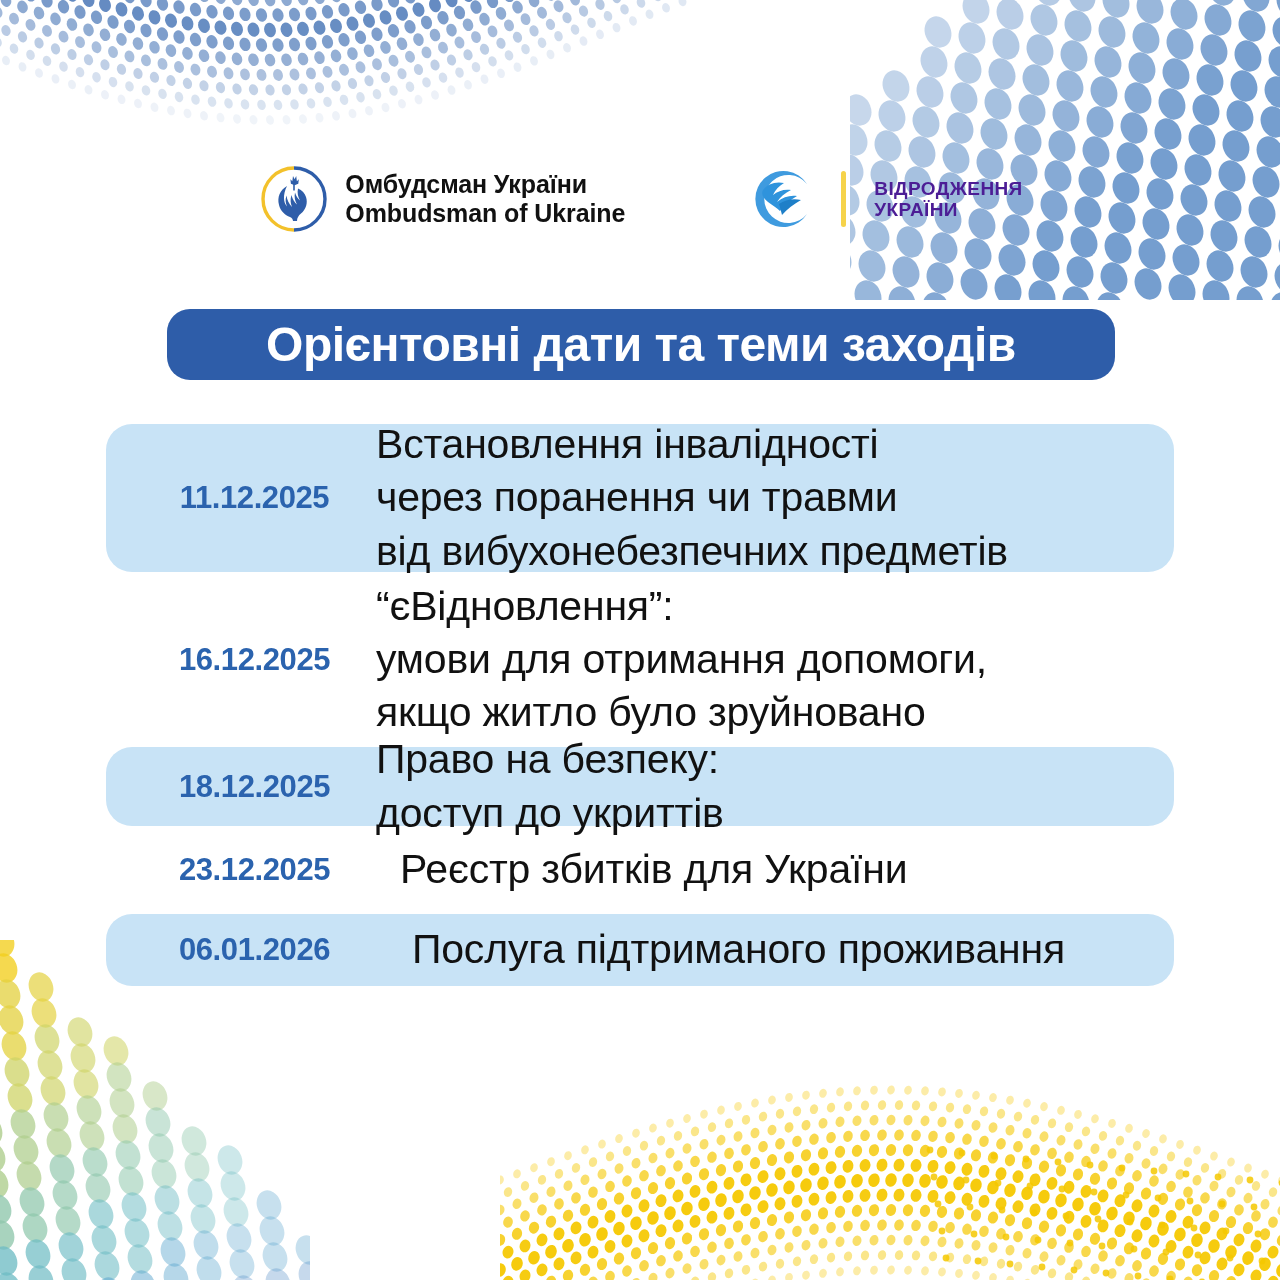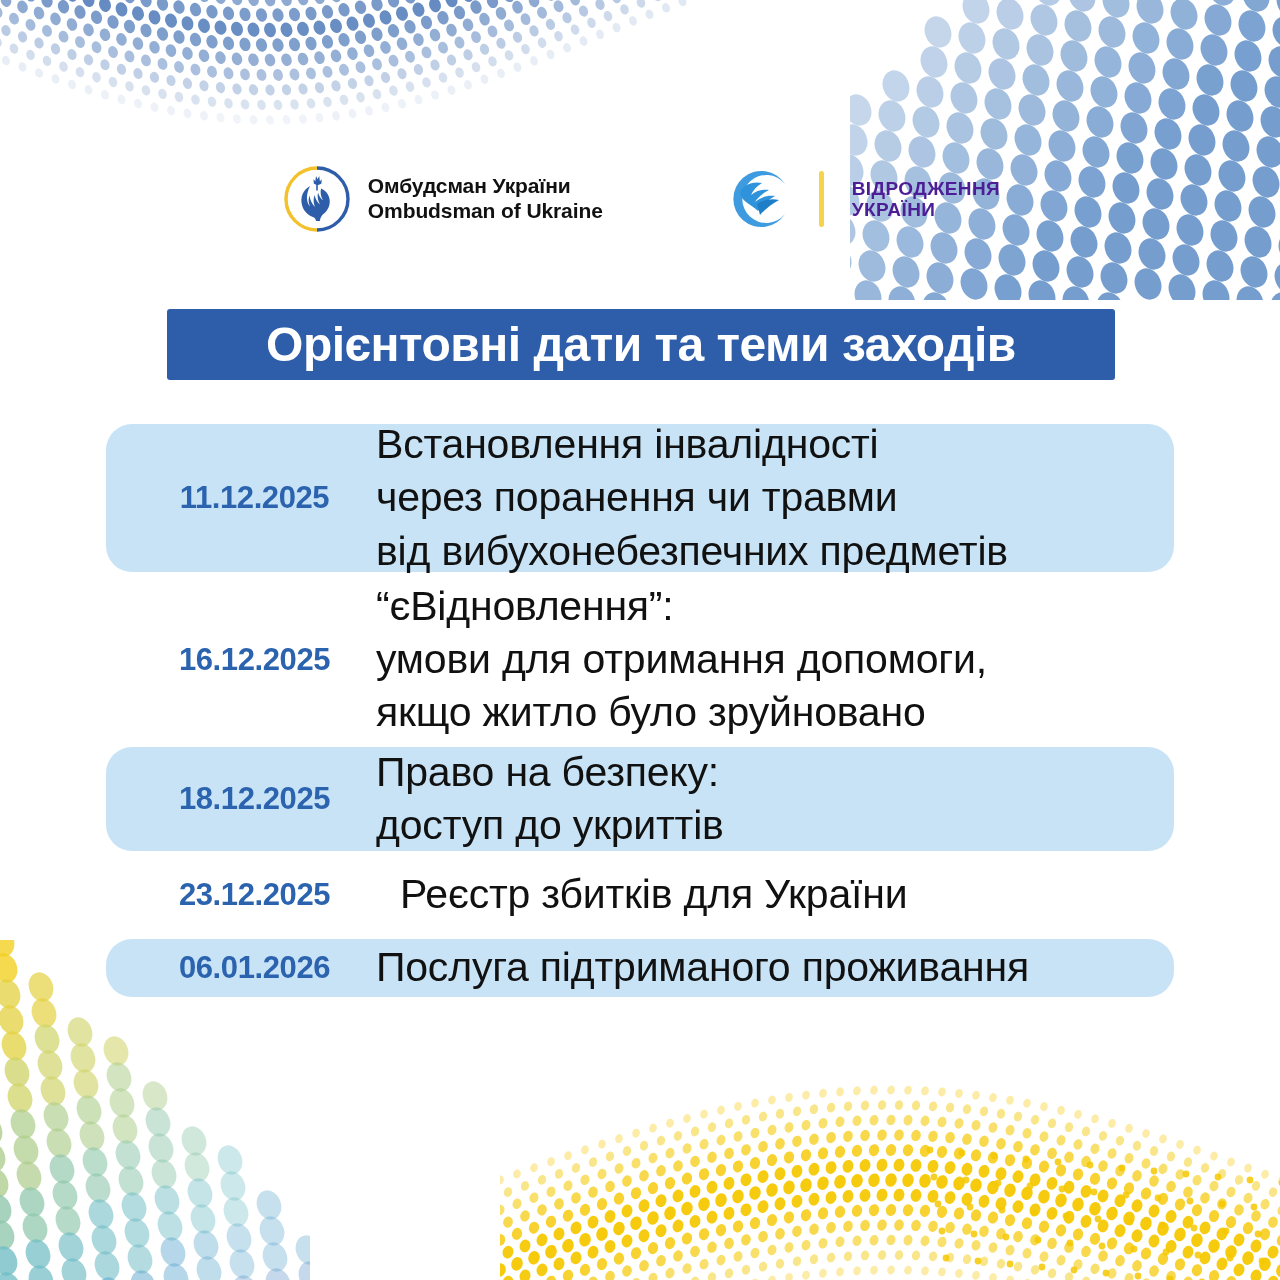--- a/index.html
+++ b/index.html
@@ -44,21 +44,21 @@
     gap: 14px;
   }
   .logo-mark { flex: none; display: block; }
   .ombuds-text {
     display: flex;
     flex-direction: column;
     line-height: 1.18;
   }
   .ombuds-text .l1,
   .ombuds-text .l2 {
-    font-size: 21px;
+    font-size: 25px;
     font-weight: 700;
     color: #111111;
     letter-spacing: -0.1px;
     white-space: nowrap;
   }
   .vidr-divider {
     width: 5px;
     height: 56px;
     background: #F6D34A;
     border-radius: 3px;
@@ -80,21 +80,21 @@
   }
 
   
   .title-banner {
     position: absolute;
     left: 167px;
     top: 309px;
     width: 948px;
     height: 71px;
     background: #2E5DA9;
-    border-radius: 3px;
+    border-radius: 23px;
     display: flex;
     align-items: center;
     justify-content: center;
     z-index: 3;
   }
   .title-banner .title-text {
     color: #FFFFFF;
     font-size: 48px;
     font-weight: 900;
     letter-spacing: -0.5px;
@@ -138,23 +138,23 @@
     font-size: 41px;
     font-weight: 500;
     line-height: 1.30;
     letter-spacing: -0.2px;
     white-space: pre-line;
   }
 
   
   #row-1 { width: 1068px; height: 148px; }
   #row-2 { width: 1068px; height: 175px; }
-  #row-3 { width: 1068px; height: 104px; }
+  #row-3 { width: 1068px; height: 79px; }
   #row-4 { width: 1068px; height: 88px; gap: 24px;  }
-  #row-5 { width: 1068px; height: 58px;  }
+  #row-5 { width: 1068px; height: 72px; gap: 36px;  }
 </style>
 </head>
 <body>
 
 <svg class="deco" id="deco-top-left" viewBox="0 0 760 340" preserveAspectRatio="none">
   <defs>
     <radialGradient id="gTL" cx="45%" cy="45%" r="70%">
       <stop offset="0%" stop-color="#5B84BE"></stop>
       <stop offset="100%" stop-color="#7B9CCB"></stop>
     </radialGradient>

